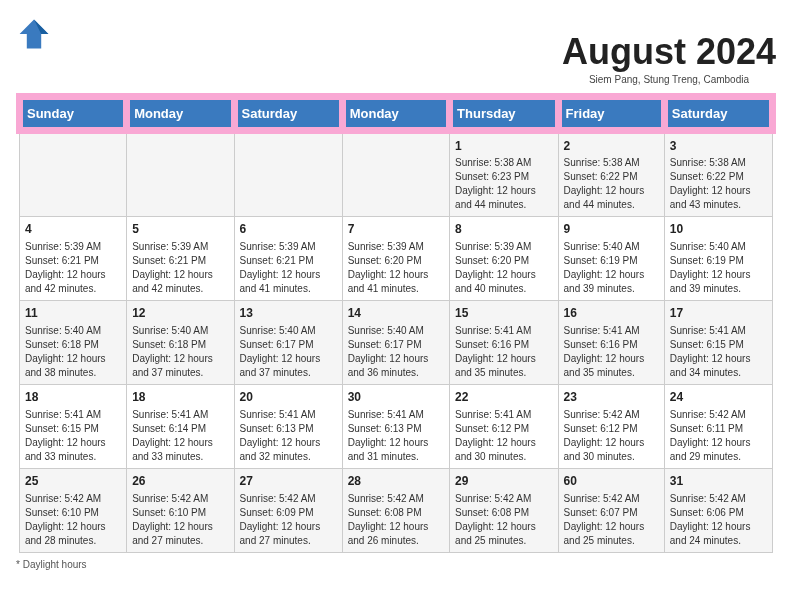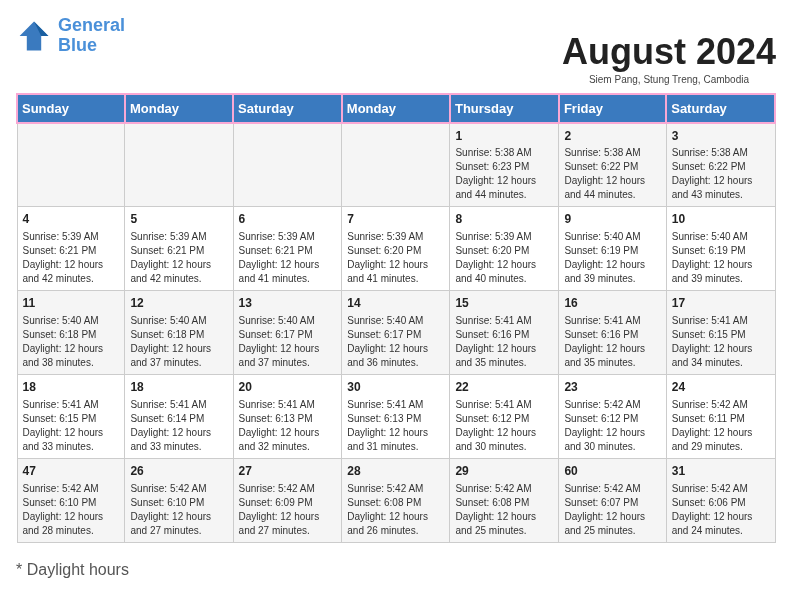--- a/index.html
+++ b/index.html
@@ -55,21 +55,21 @@
       margin-top: 8px;
       font-size: 11px;
     }
     thead tr th {
       background-color: #3a7abf;
       color: #fff;
       padding: 6px 4px;
       text-align: left;
       font-size: 13px;
       font-weight: bold;
-      border: 2px solid #f9a8d4;
+      border: 7px solid #f9a8d4;
     }
     tbody tr td {
       border: 1px solid #ccc;
       vertical-align: top;
       padding: 4px 5px;
       width: 113px;
       min-height: 70px;
       background: #fff;
       line-height: 1.4;
     }
@@ -87,38 +87,34 @@
       color: #333;
       font-size: 10px;
     }
     .empty-cell {
       background: #fff !important;
     }
     tbody tr:nth-child(odd) td.empty-cell {
       background: #f5f5f5 !important;
     }
     .footer-note {
-      font-size: 16px;
+      font-size: 10px;
       color: #555;
-      margin-top: 18px;
+      margin-top: 6px;
     }
   </style>
 </head>
 <body>
 
 <div class="header-top">
   <div class="logo">
     <svg class="logo-icon" viewBox="0 0 40 40">
       <polygon points="20,4 36,20 28,20 28,36 12,36 12,20 4,20" fill="#3a7abf"></polygon>
       <polygon points="20,4 36,20 28,20" fill="#1a5fa0"></polygon>
     </svg>
-    <div class="logo-text">
-      <div><span>General</span></div>
-      <div><span>Blue</span></div>
-    </div>
   </div>
   <div class="title-block">
     <div class="calendar-title">August 2024</div>
     <div class="calendar-subtitle">Siem Pang, Stung Treng, Cambodia</div>
   </div>
 </div>
 
 <table>
   <thead>
     <tr id="header-row">
@@ -307,21 +303,21 @@
         <td>
           <span class="day-num">24</span>
           <div class="day-info" style="white-space: pre-line;">Sunrise: 5:42 AM
 Sunset: 6:11 PM
 Daylight: 12 hours
 and 29 minutes.</div>
         </td>
       </tr>
       <tr>
         <td>
-          <span class="day-num">47</span>
+          <span class="day-num">25</span>
           <div class="day-info" style="white-space: pre-line;">Sunrise: 5:42 AM
 Sunset: 6:10 PM
 Daylight: 12 hours
 and 28 minutes.</div>
         </td>
         <td>
           <span class="day-num">26</span>
           <div class="day-info" style="white-space: pre-line;">Sunrise: 5:42 AM
 Sunset: 6:10 PM
 Daylight: 12 hours

